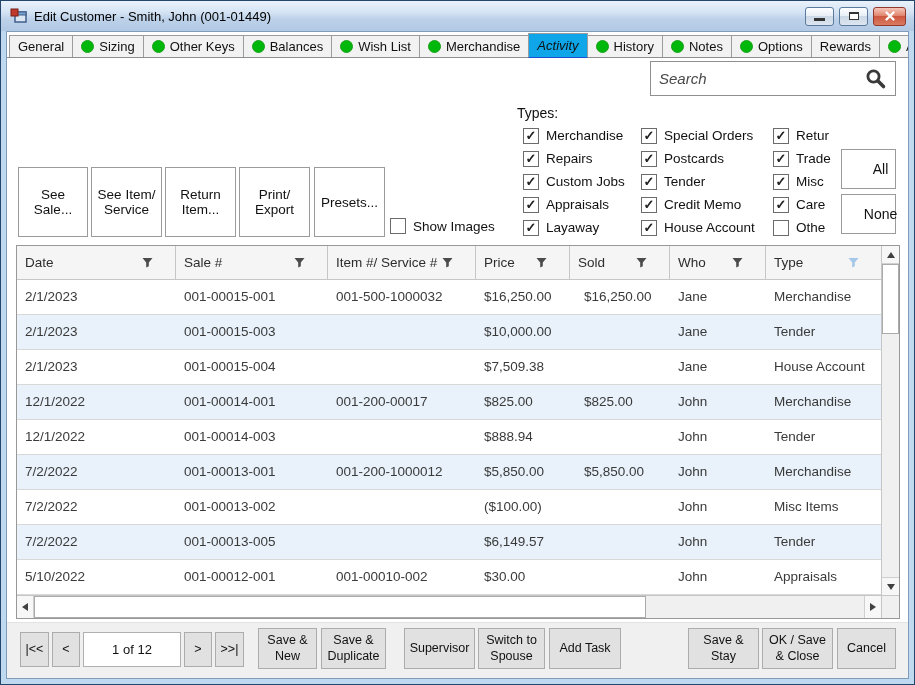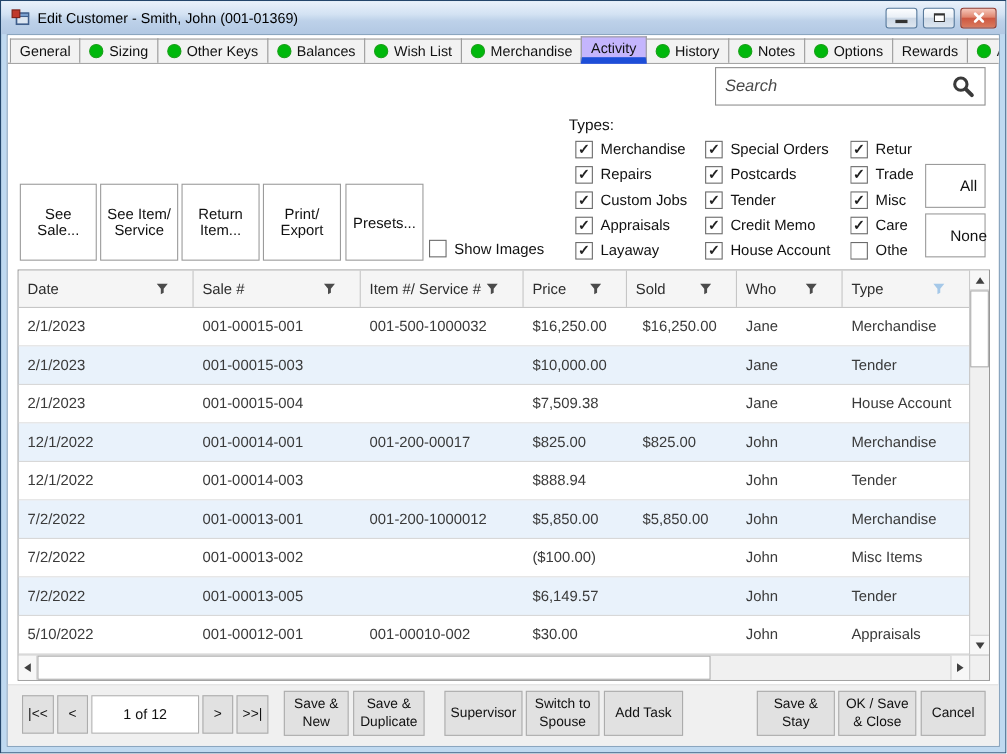--- a/index.html
+++ b/index.html
@@ -27,22 +27,22 @@
   .window-body { position:absolute; left:5px; right:5px; top:30px; bottom:5px;
                  background:#fff; border:1px solid #7f9db9; overflow:hidden; }
 
   
   .tabstrip { position:absolute; left:0; top:0; right:0; height:26px;
               display:flex; align-items:flex-end; padding-left:2px;
               border-bottom:1px solid #8f8f8f; background:#fff; z-index:5; }
   .tab { display:flex; align-items:center; gap:5px; height:22px; padding:0 8px;
          background:#f2f2f2; border:1px solid #9c9c9c; border-bottom:none;
          margin-right:-1px; font-size:13px; color:#111; white-space:nowrap; cursor:default; }
-  .tab.active { background:#c4b5fd; height:25px; margin-bottom:-1px; z-index:6; position:relative;
-                border-bottom:6px solid #1d4ed8; }
+  .tab.active { background:#0ea5e9; height:25px; margin-bottom:-1px; z-index:6; position:relative;
+                border-bottom:1px solid #1d4ed8;font-style:italic; }
   .dot { width:13px; height:13px; border-radius:50%; background:#00b80c; border:1px solid #19a019; }
 
   
   .search-box { position:absolute; left:643px; top:29px; width:246px; height:35px;
                 border:1px solid #8f8f8f; background:#fff; display:flex; align-items:center; padding:0 8px; }
   .search-box input { flex:1; border:none; outline:none; font-family:"Liberation Sans",sans-serif;
                       font-size:15px; color:#333; background:transparent; }
   .search-box input::placeholder { font-style:italic; color:#4a4a4a; opacity:1; }
 
   
@@ -140,21 +140,21 @@
 <body>
 
 <div class="window">
 
   <div class="titlebar">
     <svg class="app-icon" viewBox="0 0 17 16">
       <rect x="5" y="4" width="11" height="10" fill="#dce6f2" stroke="#3f5e8c" stroke-width="1.5"></rect>
       <rect x="5" y="4" width="11" height="3" fill="#7aa0cf" stroke="#3f5e8c" stroke-width="1"></rect>
       <rect x="1" y="1" width="7" height="7" fill="#c0392b" stroke="#7b1f16" stroke-width="1"></rect>
     </svg>
-    <span class="title-text">Edit Customer - Smith, John (001-01369)</span>
+    <span class="title-text">Edit Customer - Smith, John (001-01449)</span>
     <span class="win-controls">
       <span class="win-btn">
           <span class="glyph-min"></span>
         </span>
       <span class="win-btn">
           <span class="glyph-max"></span>
         </span>
       <span class="win-btn close">
         <svg width="12" height="12" viewBox="0 0 12 12">
           <path d="M2.5 2.5 L9.5 9.5 M9.5 2.5 L2.5 9.5" stroke="#fff" stroke-width="2.4" stroke-linecap="round"></path>

